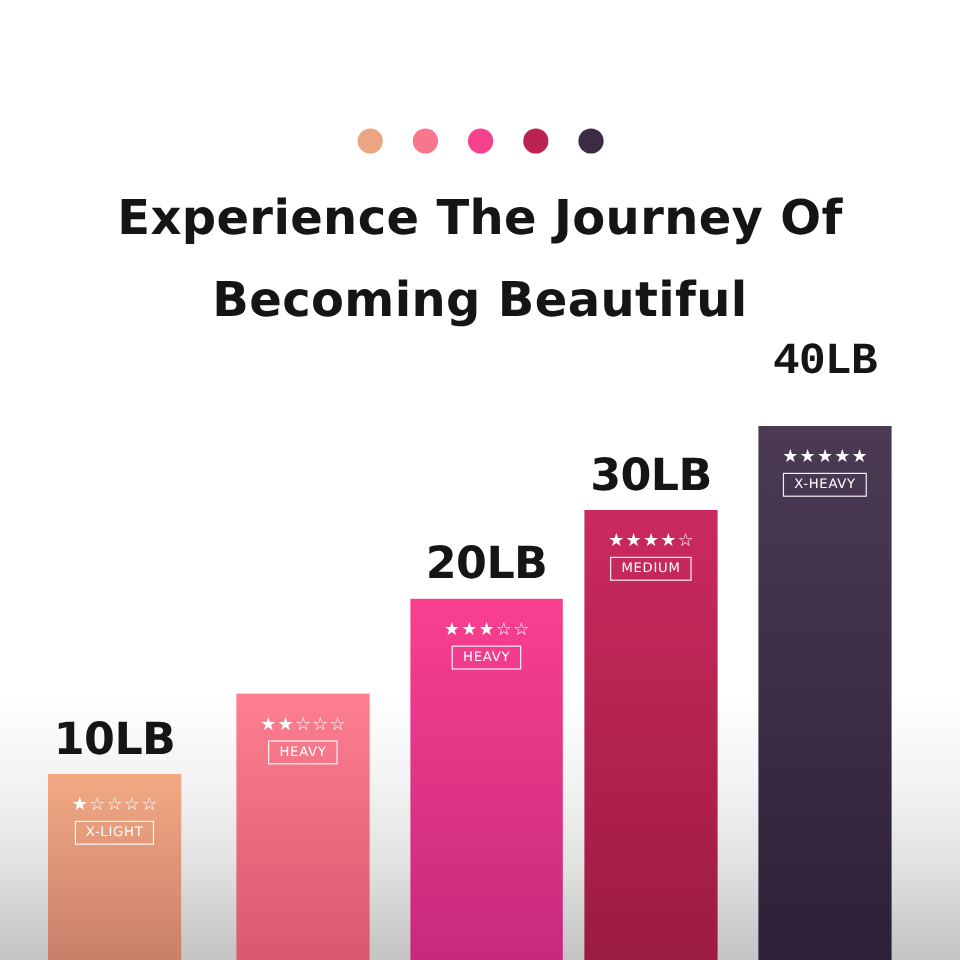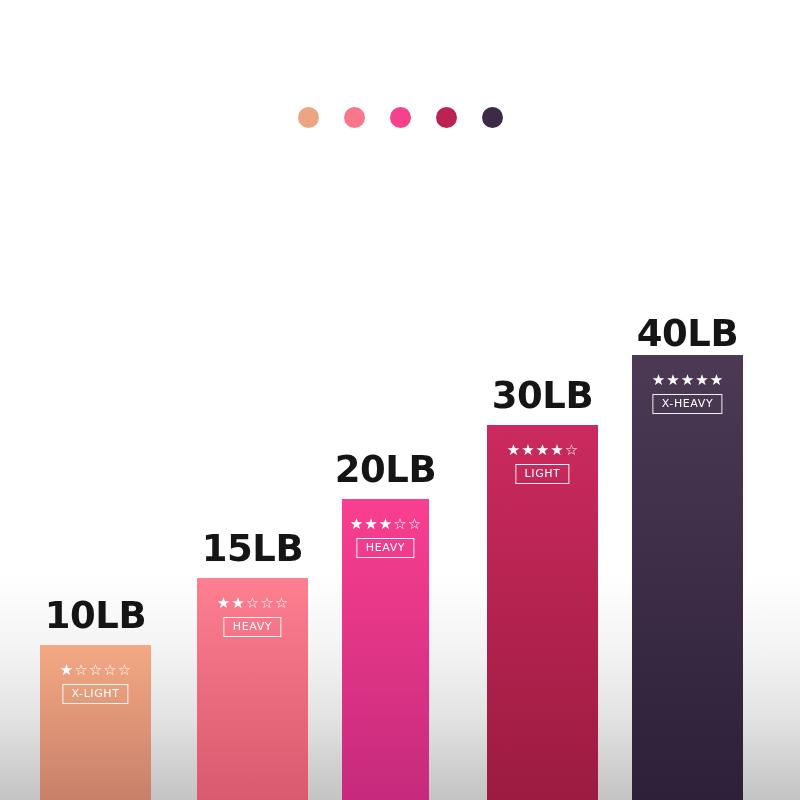--- a/index.html
+++ b/index.html
@@ -127,51 +127,54 @@
 <div id="infographic">
 
   <div class="dot-row">
       <div class="dot" style="background: rgb(236, 165, 131);"></div>
       <div class="dot" style="background: rgb(249, 119, 140);"></div>
       <div class="dot" style="background: rgb(246, 65, 141);"></div>
       <div class="dot" style="background: rgb(188, 35, 82);"></div>
       <div class="dot" style="background: rgb(60, 43, 68);"></div>
     </div>
 
+  <div class="heading">
+    <span class="line">Experience The Journey Of</span>
+    <span class="line">Becoming Beautiful</span>
+  </div>
 
   <div class="chart">
       <div class="bar-group" style="left: 40px; width: 111px; height: 155px;">
         <div class="bar" style="height: 100%; background: linear-gradient(rgb(243, 169, 131) 0%, rgb(200, 128, 106) 100%);"></div>
         <div class="bar-label" style="bottom: 163px;">10LB</div>
         <div class="badge" style="top: 18px;">
           <div class="stars">
             <span class="star">★</span>
             <span class="star">☆</span>
             <span class="star">☆</span>
             <span class="star">☆</span>
             <span class="star">☆</span>
           </div>
           <div class="tag">X-LIGHT</div>
         </div>
       </div>
       <div class="bar-group" style="left: 197px; width: 111px; height: 222px;">
         <div class="bar" style="height: 100%; background: linear-gradient(rgb(253, 127, 144) 0%, rgb(217, 89, 110) 100%);"></div>
-        <div class="bar-label" style="bottom: 230px;">15LB</div>
         <div class="badge" style="top: 18px;">
           <div class="stars">
             <span class="star">★</span>
             <span class="star">★</span>
             <span class="star">☆</span>
             <span class="star">☆</span>
             <span class="star">☆</span>
           </div>
           <div class="tag">HEAVY</div>
         </div>
       </div>
-      <div class="bar-group" style="left: 342px; width: 87px; height: 301px;">
+      <div class="bar-group" style="left: 342px; width: 127px; height: 301px;">
         <div class="bar" style="height: 100%; background: linear-gradient(rgb(250, 63, 144) 0%, rgb(198, 42, 124) 100%);"></div>
         <div class="bar-label" style="bottom: 309px;">20LB</div>
         <div class="badge" style="top: 18px;">
           <div class="stars">
             <span class="star">★</span>
             <span class="star">★</span>
             <span class="star">★</span>
             <span class="star">☆</span>
             <span class="star">☆</span>
           </div>
@@ -182,26 +185,26 @@
         <div class="bar" style="height: 100%; background: linear-gradient(rgb(203, 42, 95) 0%, rgb(156, 27, 64) 100%);"></div>
         <div class="bar-label" style="bottom: 383px; text-align: center;">30LB</div>
         <div class="badge" style="top: 18px;">
           <div class="stars">
             <span class="star">★</span>
             <span class="star">★</span>
             <span class="star">★</span>
             <span class="star">★</span>
             <span class="star">☆</span>
           </div>
-          <div class="tag">LIGHT</div>
+          <div class="tag">MEDIUM</div>
         </div>
       </div>
       <div class="bar-group" style="left: 632px; width: 111px; height: 445px;">
         <div class="bar" style="height: 100%; background: linear-gradient(rgb(76, 58, 85) 0%, rgb(46, 32, 56) 100%);"></div>
-        <div class="bar-label" style="bottom: 445px;">40LB</div>
+        <div class="bar-label" style="bottom: 477px; font-family: Liberation Mono, monospace;">40LB</div>
         <div class="badge" style="top: 18px;">
           <div class="stars">
             <span class="star">★</span>
             <span class="star">★</span>
             <span class="star">★</span>
             <span class="star">★</span>
             <span class="star">★</span>
           </div>
           <div class="tag">X-HEAVY</div>
         </div>

